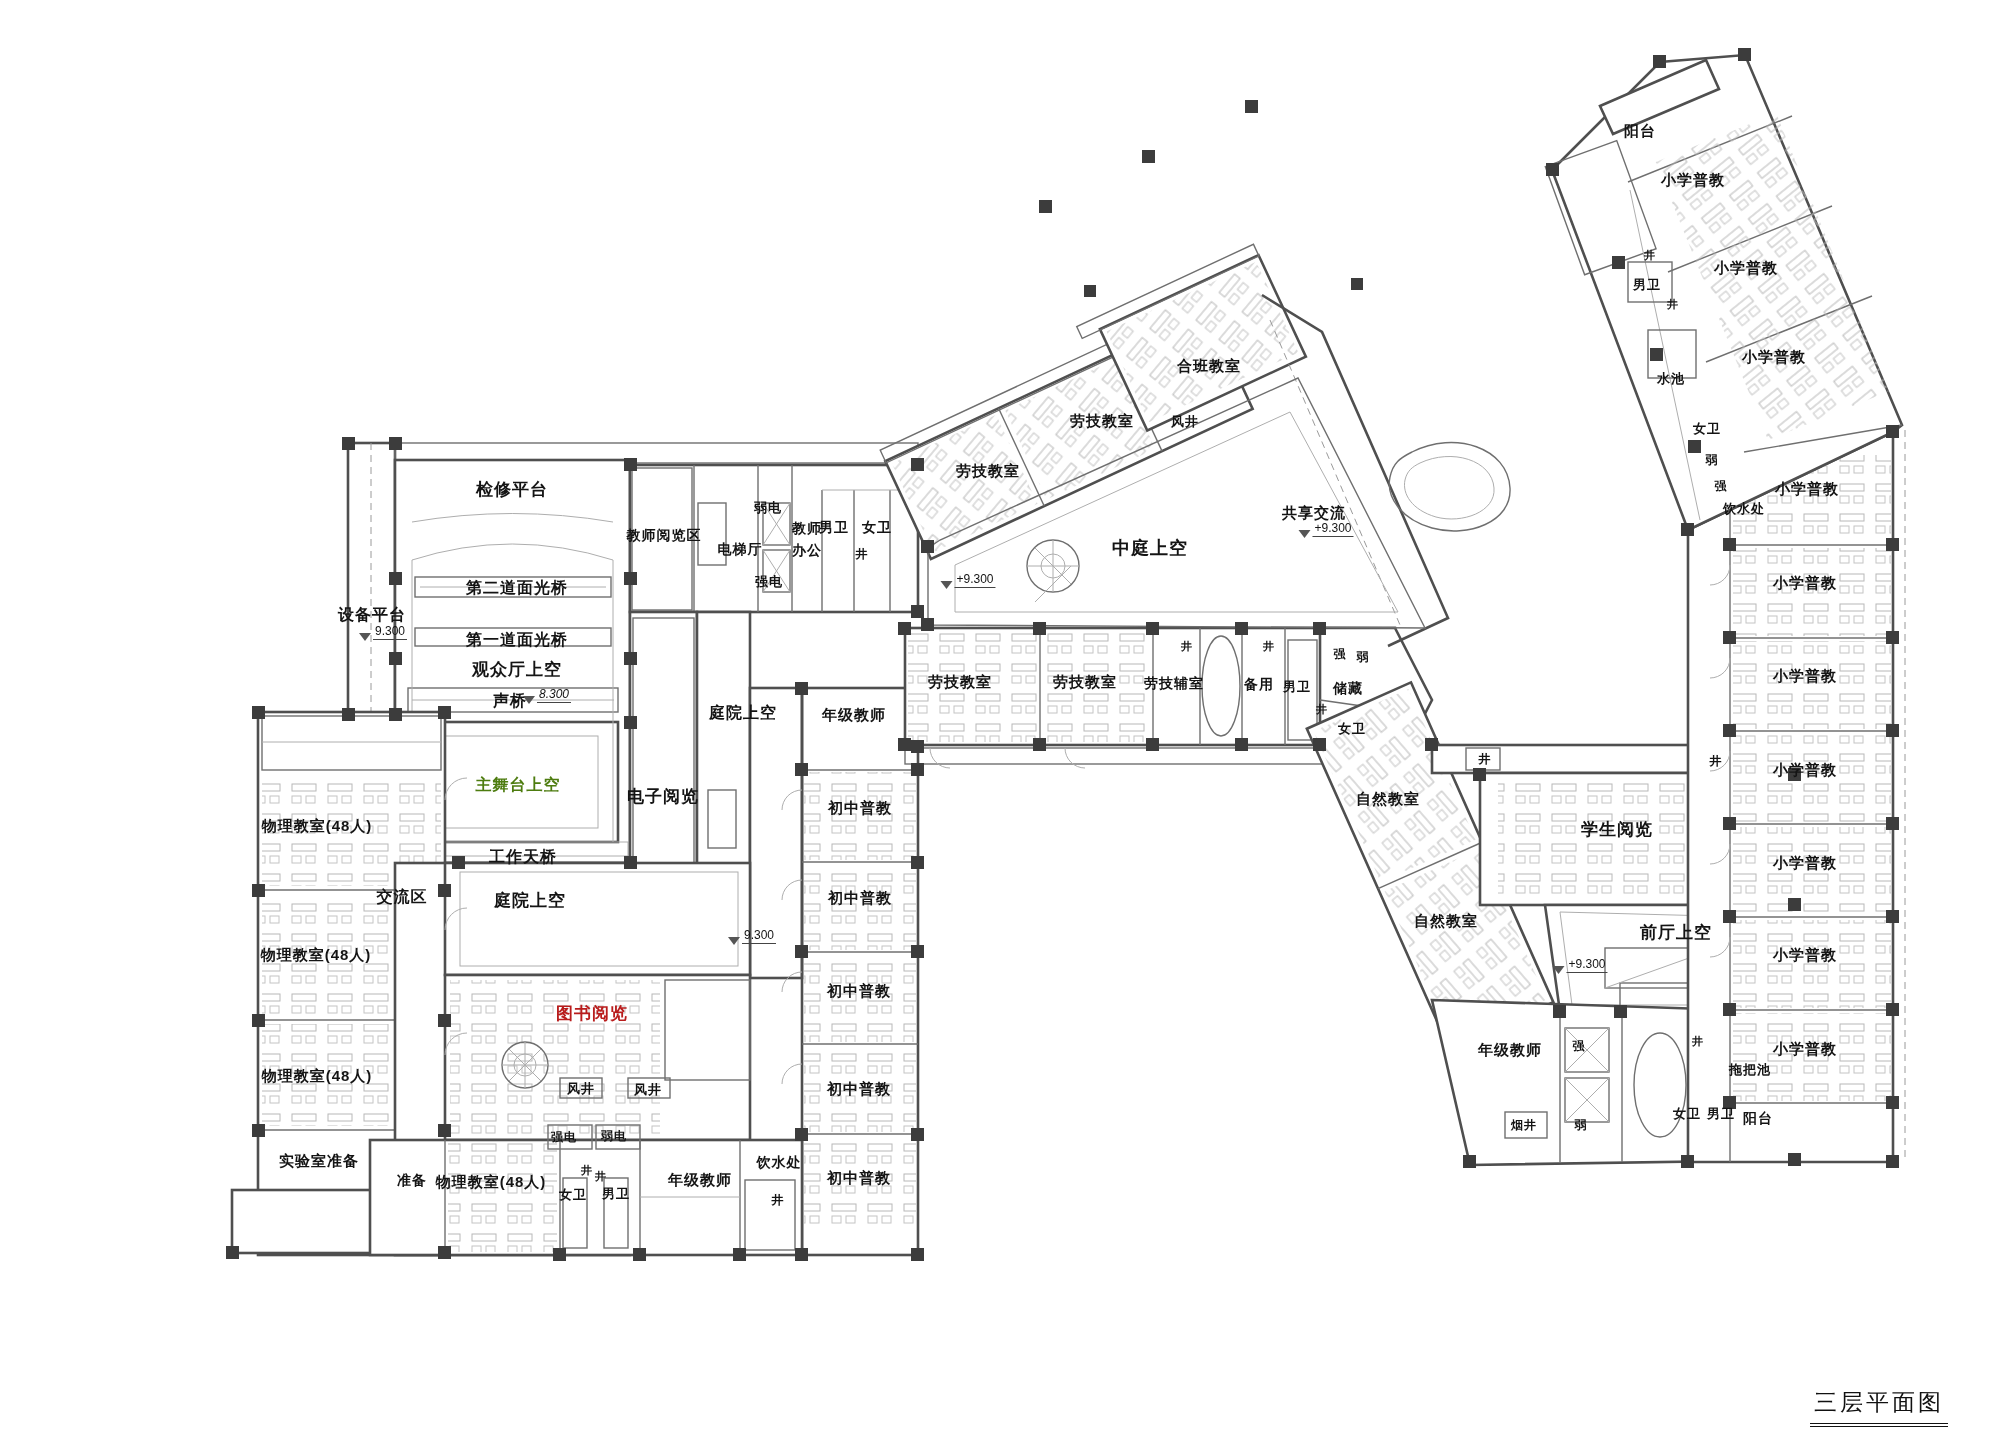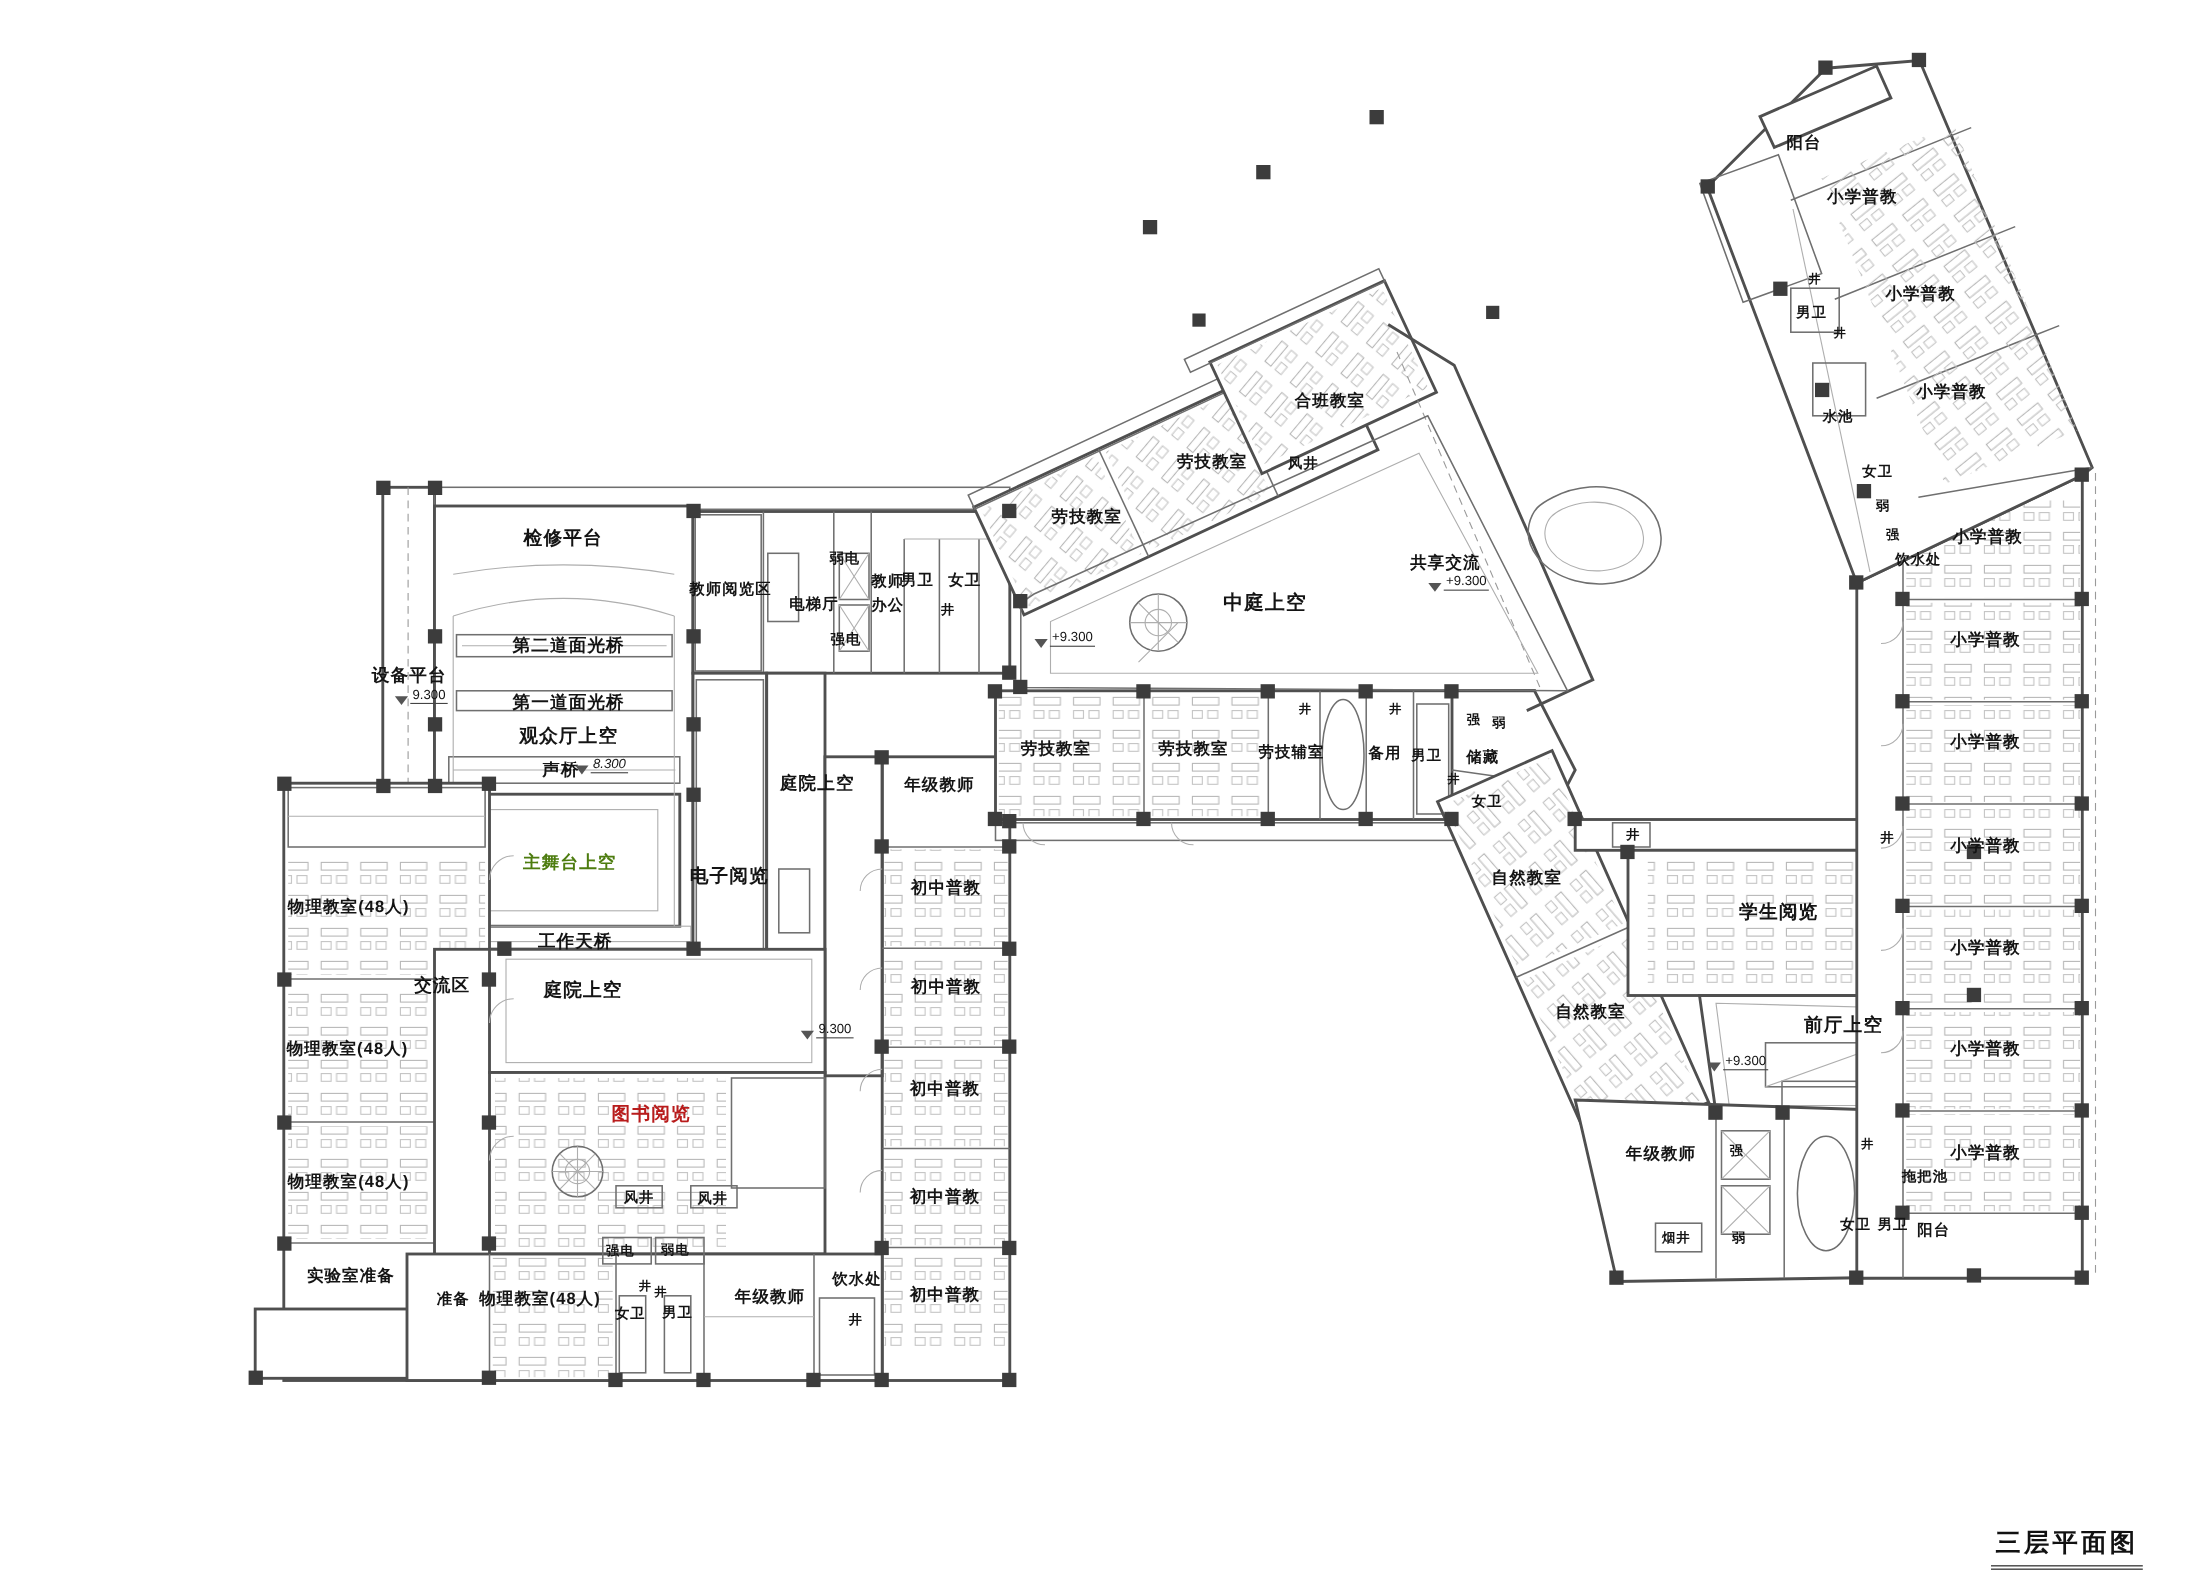--- a/index.html
+++ b/index.html
@@ -14,21 +14,21 @@
   .dsh{stroke:#9a9a9a;stroke-width:1;stroke-dasharray:7 5;fill:none}
   .lbl{position:absolute;transform:translate(-50%,-50%);white-space:nowrap;color:#141414;
        font-weight:600;letter-spacing:1px;line-height:1;z-index:5;}
   .lbl.elev{font-weight:500;color:#2b2b2b;letter-spacing:0;}
   .lbl.elev .etext{border-bottom:1.5px solid #444;padding:0 2px 1px 2px;}
   .lbl.elev .tri{display:inline-block;width:0;height:0;border-left:6px solid transparent;
        border-right:6px solid transparent;border-top:8px solid transparent;
        border-top-color:#555;margin-right:2px;vertical-align:-6px;
        border-top-width:8px;border-top-style:solid;}
   .tri{border-top-color:#555 !important;}
-  #title-block{position:absolute;right:52px;bottom:22px;color:#111;font-weight:700;
+  #title-block{position:absolute;right:52px;bottom:22px;color:#111;font-weight:400;
        font-size:23px;letter-spacing:3px;border-bottom:4px double #111;padding:0 4px 5px 4px;z-index:6;margin-top:45px;}
 </style>
 </head>
 <body>
 
 <div id="canvas">
 
 <svg id="linework" width="2000" height="1449" viewBox="0 0 2000 1449" xmlns="http://www.w3.org/2000/svg">
   <defs>
     <pattern id="desks" width="36" height="30" patternUnits="userSpaceOnUse">

